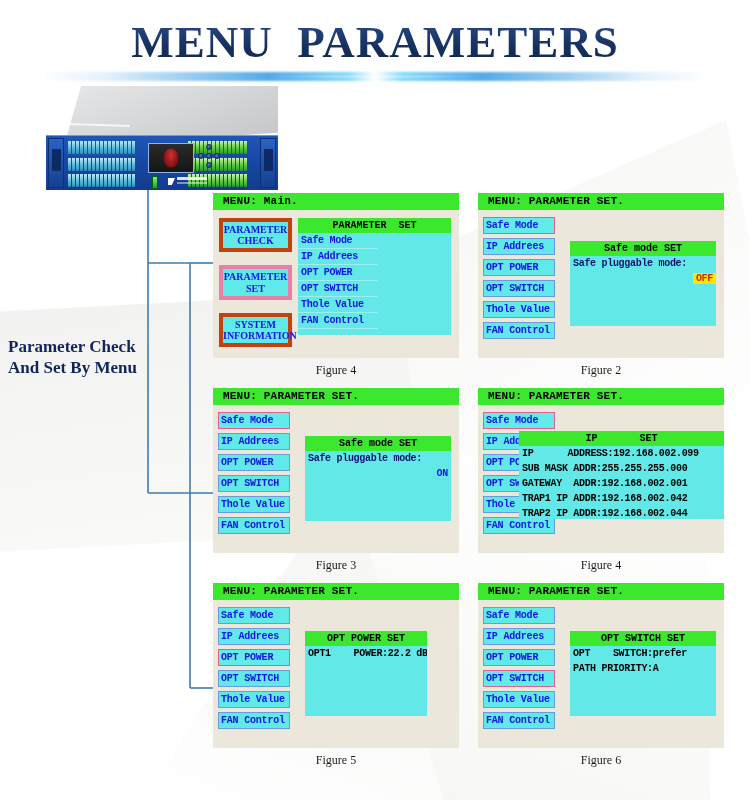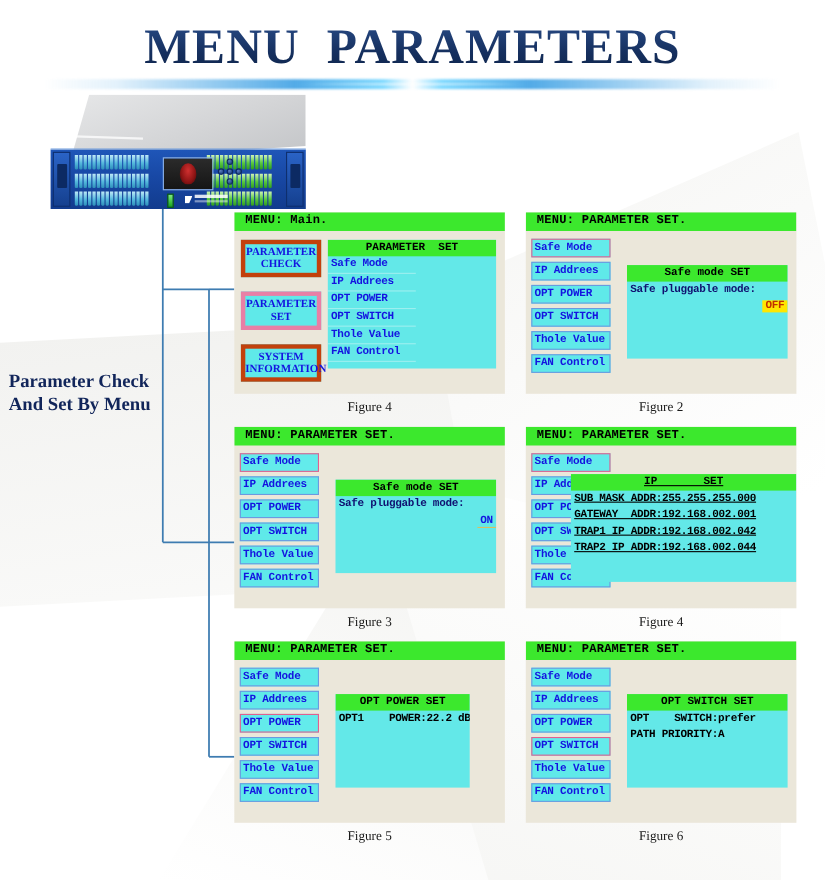--- a/index.html
+++ b/index.html
@@ -536,22 +536,23 @@
       <div class="lcd">
         <div class="lcd-title">MENU: PARAMETER SET.</div>
         <div class="side-list">
           <div class="side-item selected">Safe Mode</div>
           <div class="side-item">IP Addrees</div>
           <div class="side-item">OPT POWER</div>
           <div class="side-item">OPT SWITCH</div>
           <div class="side-item">Thole Value</div>
           <div class="side-item">FAN Control</div>
         </div>
-        <div class="sub-panel" style="left: 41px; top: 43px; width: 205px; height: 98px; z-index: 4; text-decoration: underline;">
+        <div class="sub-panel" style="left: 41px; top: 43px; width: 205px; height: 88px; z-index: 4;">
           <div class="sub-head">IP       SET</div>
+          <div class="sub-line black">IP      ADDRESS:192.168.002.099</div>
           <div class="sub-line black">SUB MASK ADDR:255.255.255.000</div>
           <div class="sub-line black">GATEWAY  ADDR:192.168.002.001</div>
           <div class="sub-line black">TRAP1 IP ADDR:192.168.002.042</div>
           <div class="sub-line black">TRAP2 IP ADDR:192.168.002.044</div>
         </div>
       </div>
       <div class="fig-caption">Figure 4</div>
     </div>
     <div class="figure" style="left: 213px; top: 583px;">
       <div class="lcd">

